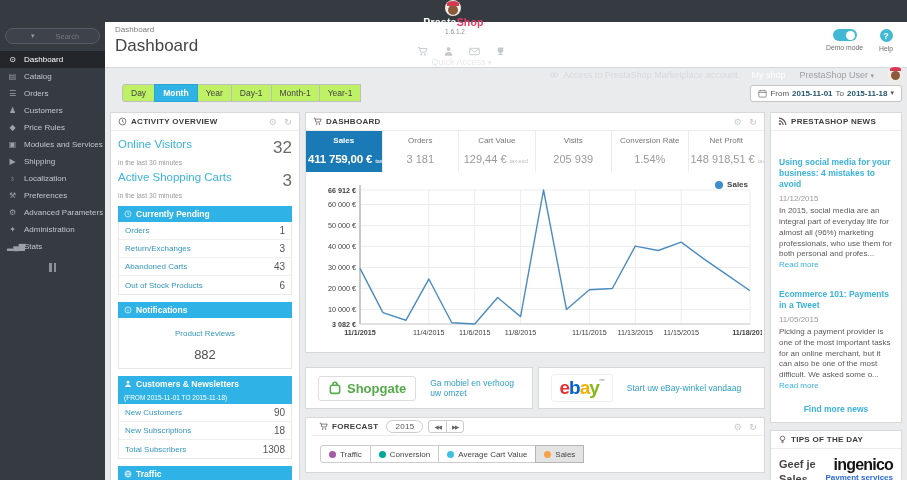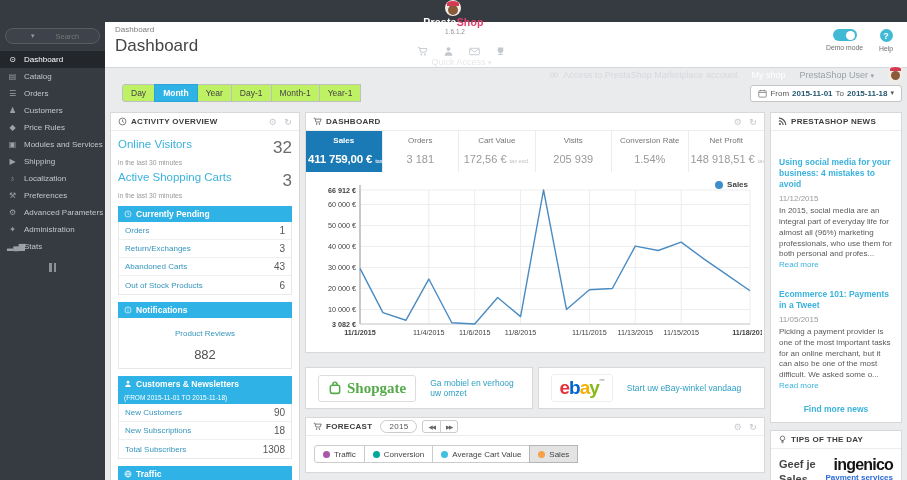--- a/index.html
+++ b/index.html
@@ -110,27 +110,27 @@
   .chartwrap{position:relative;padding:6px 2px 12px 4px;}
   #sales-chart{display:block;overflow:hidden;font-family:"Liberation Sans","DejaVu Sans",sans-serif;}
   .chart-legend{position:absolute;top:8px;right:16px;display:flex;align-items:center;gap:4px;
     font-size:8px;font-weight:bold;color:#444;}
   .dot{width:8px;height:8px;border-radius:50%;display:inline-block;flex:0 0 auto;}
 
   
   .promos{display:flex;gap:5px;margin-top:14px;}
   .promo{flex:1;height:42px;background:#fff;border:1px solid #d8d8d8;display:flex;align-items:center;padding:0 12px;gap:14px;}
   .sg-logo{display:flex;align-items:center;gap:5px;border:1px solid #ddd;border-radius:3px;padding:4px 9px;color:#55ab4a;}
-  .sg-name{font-size:15px;font-weight:bold;color:#55ab4a;font-family:Liberation Serif, serif;}
+  .sg-name{font-size:13px;font-weight:bold;color:#55ab4a;}
   .promo-link{font-size:8.5px;color:#2f9fc4;}
   .ebay-logo{font-size:19px;font-weight:bold;letter-spacing:-1px;display:flex;align-items:flex-start;border:1px solid #eee;border-radius:3px;padding:2px 8px;background:#fff;}
   .ebay-tm{font-size:6px;color:#999;margin-top:1px;}
 
   
-  .forecast{margin-top:8px;}
+  .forecast{margin-top:8px;padding-left:6px;}
   .year-pill{border:1px solid #ccc;border-radius:8px;padding:1px 8px;font-size:8px;color:#555;margin-left:8px;font-weight:normal;}
   .fc-nav{display:flex;margin-left:6px;}
   .fc-nav span{border:1px solid #ccc;background:#fff;font-size:5.5px;color:#666;padding:2.5px 5px;cursor:pointer;margin-left:-1px;letter-spacing:-1px;}
   .fc-nav span:first-child{border-radius:3px 0 0 3px;}
   .fc-nav span:last-child{border-radius:0 3px 3px 0;}
   .fc-legend{display:flex;padding:9px 8px;}
   .lbtn{display:flex;align-items:center;gap:4px;border:1px solid #ccc;background:#fff;padding:3.5px 8px;
     font-size:8px;color:#444;margin-left:-1px;cursor:pointer;}
   .lbtn:first-child{border-radius:3px 0 0 3px;margin-left:0;}
   .lbtn .dot{width:7px;height:7px;}
@@ -469,21 +469,21 @@
             <div class="kpi active">
                 <div class="l">Sales</div>
                 <div class="v"><span>411 759,00 €</span> <span class="sfx">tax excl.</span></div>
               </div>
             <div class="kpi">
                 <div class="l">Orders</div>
                 <div class="v"><span>3 181</span></div>
               </div>
             <div class="kpi">
                 <div class="l">Cart Value</div>
-                <div class="v"><span>172,56 €</span> <span class="sfx">tax excl.</span></div>
+                <div class="v"><span>129,44 €</span> <span class="sfx">tax excl.</span></div>
               </div>
             <div class="kpi">
                 <div class="l">Visits</div>
                 <div class="v"><span>205 939</span></div>
               </div>
             <div class="kpi">
                 <div class="l">Conversion Rate</div>
                 <div class="v"><span>1.54%</span></div>
               </div>
             <div class="kpi">

